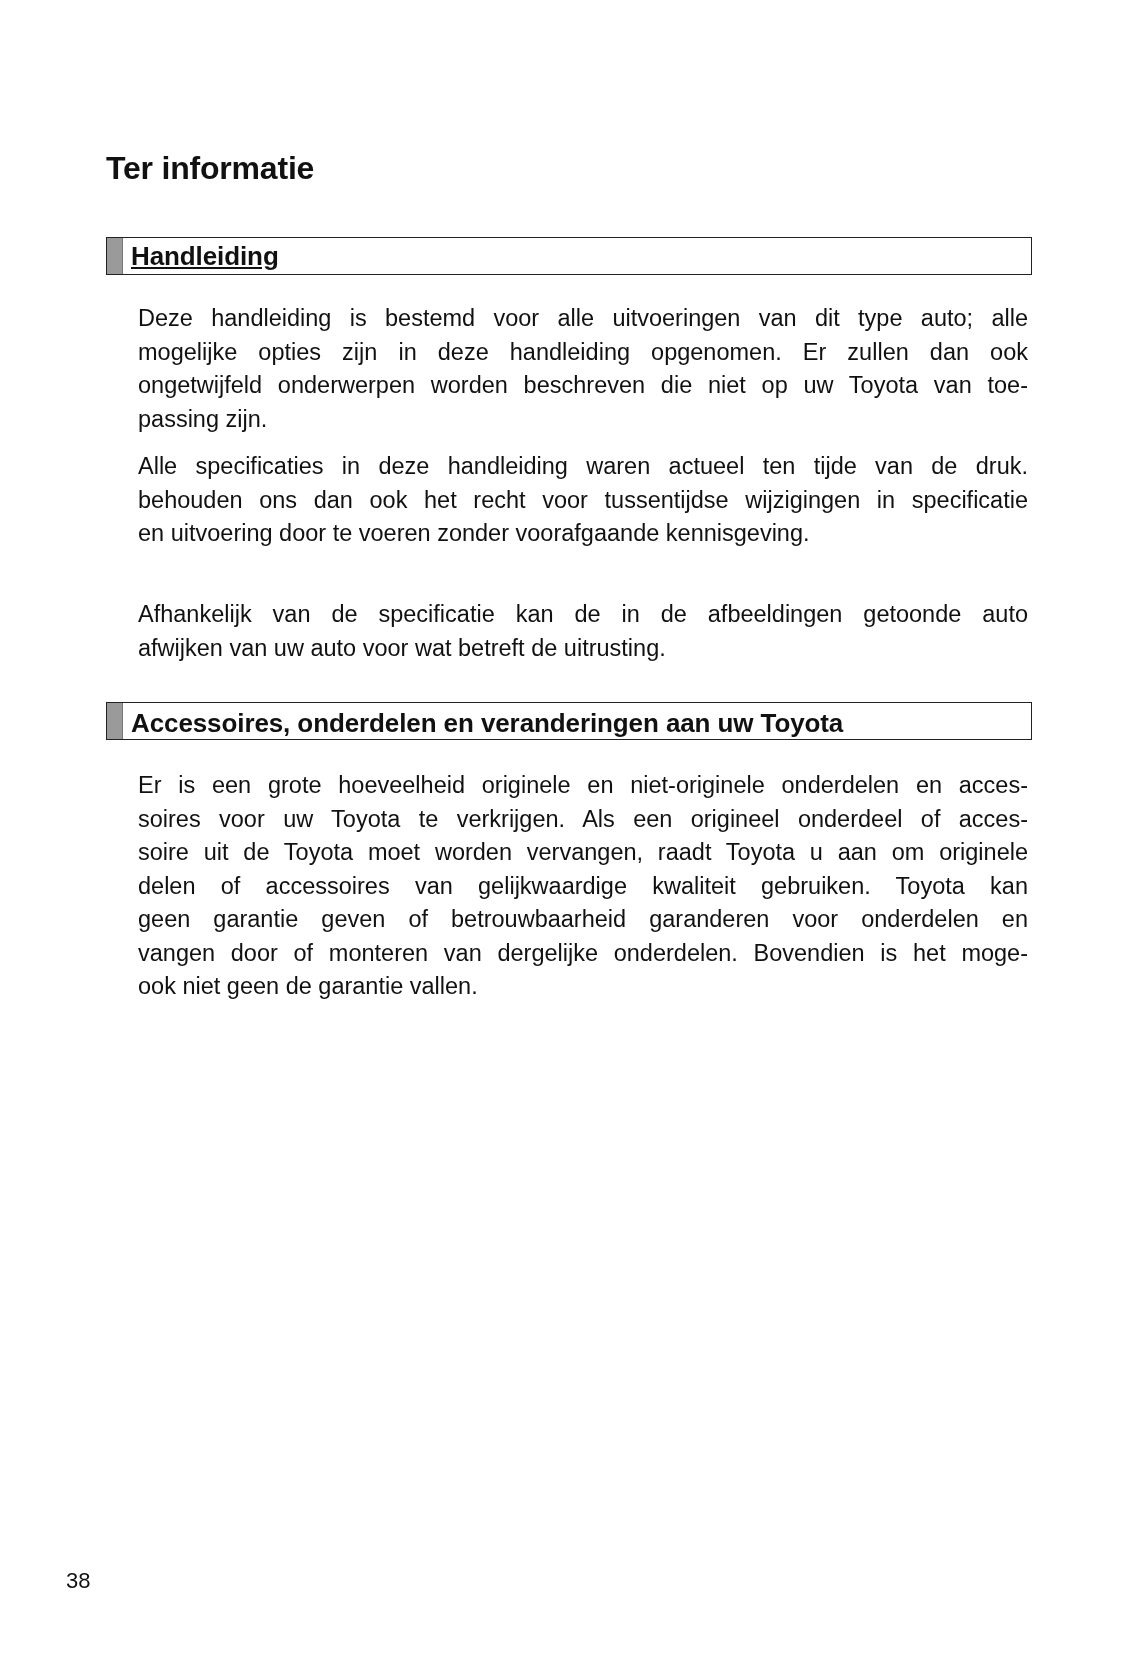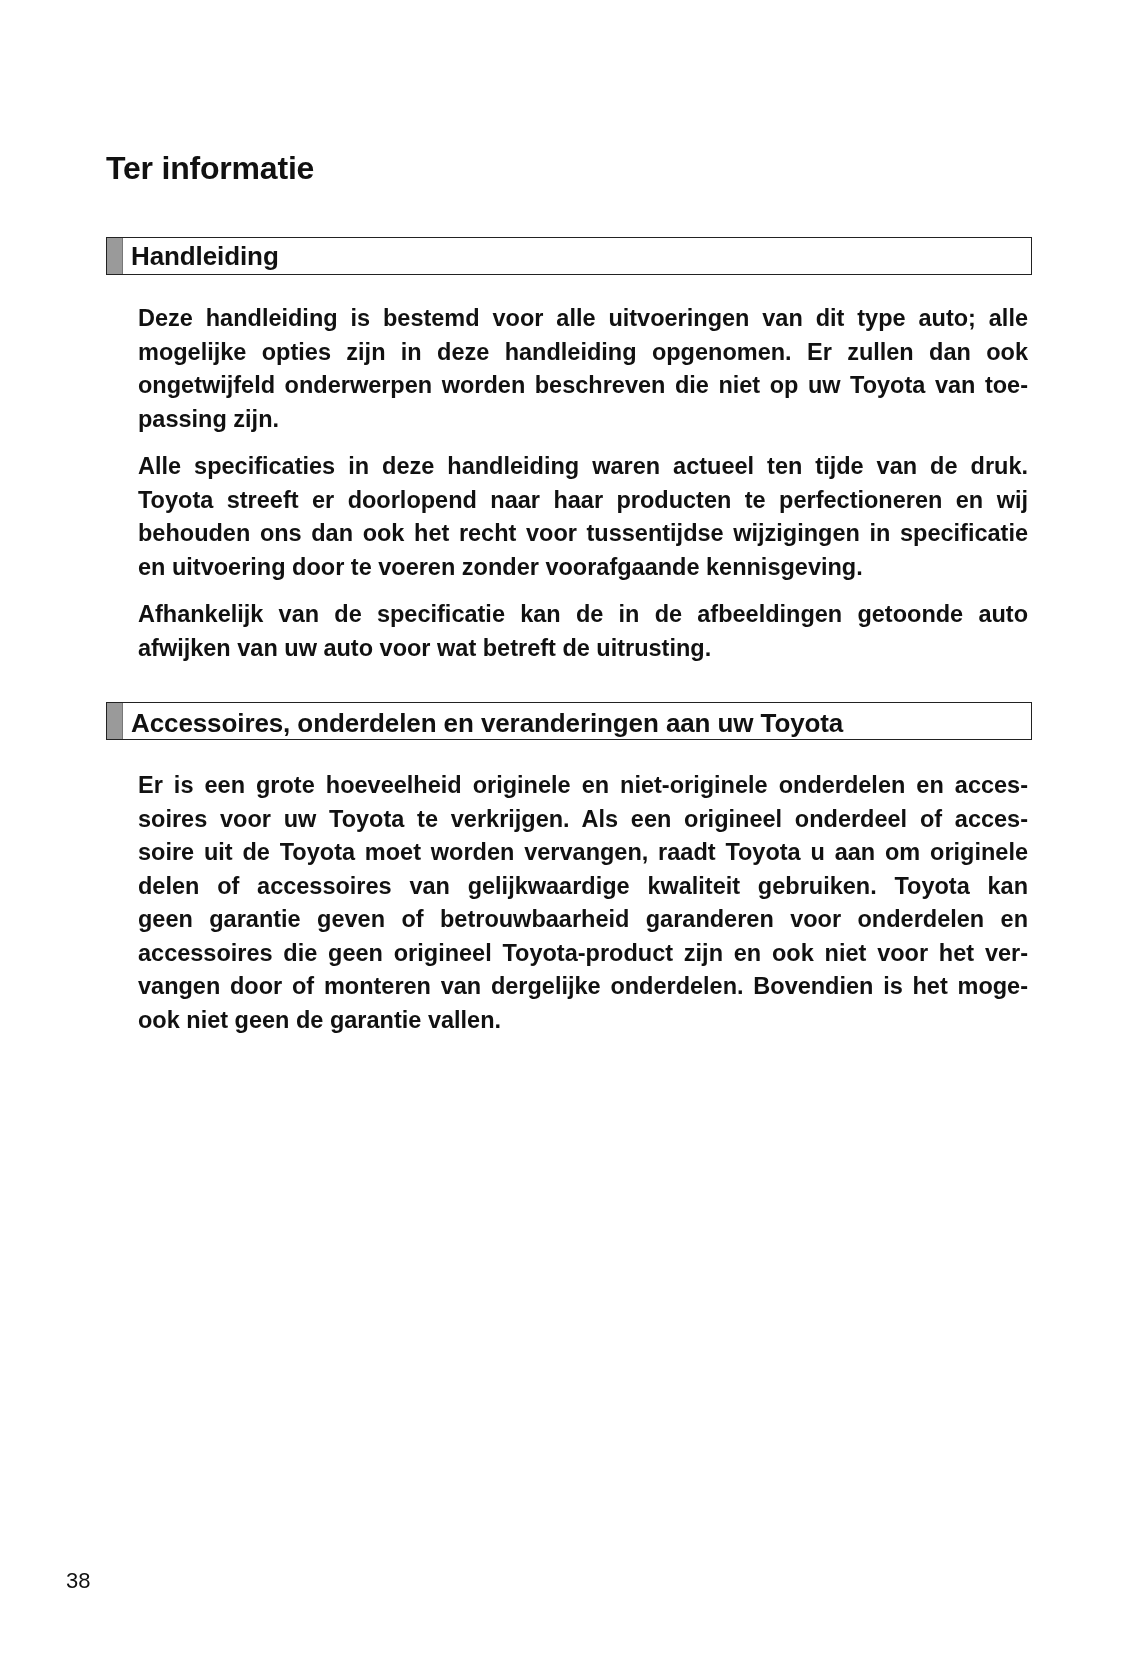--- a/index.html
+++ b/index.html
@@ -4,62 +4,60 @@
   <style>
     html, body { margin: 0; padding: 0; background: #ffffff; }
     body { width: 1142px; height: 1654px; position: relative; overflow: hidden;
       font-family: "Liberation Sans", sans-serif; color: #111; }
     .title { position: absolute; left: 106px; top: 150px; font-size: 32px; font-weight: bold; margin: 0; letter-spacing: -0.2px; }
     .section-box { position: absolute; left: 106px; width: 926px; height: 38px; border: 1.5px solid #222;
       box-sizing: border-box; display: flex; align-items: center; }
     .section-box .bar { width: 15px; height: 100%; background: #9a9a9a; border-right: 1px solid #777; flex: none; }
     .section-box .label { font-size: 26px; font-weight: bold; padding-left: 8px; white-space: nowrap; letter-spacing: -0.1px; }
     .para { position: absolute; left: 138px; width: 890px; font-size: 23.5px; line-height: 33.5px; }
-    .line { display: block; text-align: justify; text-align-last: justify; white-space: nowrap; height: 33.5px; font-weight: bold; }
+    .line { display: block; text-align: justify; text-align-last: justify; white-space: nowrap; height: 33.5px; }
     .line.last { text-align-last: left; }
     .pageno { position: absolute; left: 66px; top: 1568px; font-size: 22px; }
   </style>
 </head>
 <body>
 
 <h1 class="title">Ter informatie</h1>
 
-<div class="section-box" style="top:237px;">
+<div class="section-box" style="top:237px;text-decoration:underline;">
   <div class="bar"></div>
   <div class="label">Handleiding</div>
 </div>
 
 <div class="para" style="top:302px;">
   <span class="line">Deze handleiding is bestemd voor alle uitvoeringen van dit type auto; alle</span>
   <span class="line">mogelijke opties zijn in deze handleiding opgenomen. Er zullen dan ook</span>
   <span class="line">ongetwijfeld onderwerpen worden beschreven die niet op uw Toyota van toe-</span>
   <span class="line last">passing zijn.</span>
 </div>
 
 <div class="para" style="top:450px;">
   <span class="line">Alle specificaties in deze handleiding waren actueel ten tijde van de druk.</span>
-  <span class="line">Toyota streeft er doorlopend naar haar producten te perfectioneren en wij</span>
   <span class="line">behouden ons dan ook het recht voor tussentijdse wijzigingen in specificatie</span>
   <span class="line last">en uitvoering door te voeren zonder voorafgaande kennisgeving.</span>
 </div>
 
 <div class="para" style="top:598px;">
   <span class="line">Afhankelijk van de specificatie kan de in de afbeeldingen getoonde auto</span>
   <span class="line last">afwijken van uw auto voor wat betreft de uitrusting.</span>
 </div>
 
 <div class="section-box" style="top:702px;align-items:flex-end;">
   <div class="bar"></div>
   <div class="label">Accessoires, onderdelen en veranderingen aan uw Toyota</div>
 </div>
 
 <div class="para" style="top:769px;">
   <span class="line">Er is een grote hoeveelheid originele en niet-originele onderdelen en acces-</span>
   <span class="line">soires voor uw Toyota te verkrijgen. Als een origineel onderdeel of acces-</span>
   <span class="line">soire uit de Toyota moet worden vervangen, raadt Toyota u aan om originele</span>
   <span class="line">delen of accessoires van gelijkwaardige kwaliteit gebruiken. Toyota kan</span>
   <span class="line">geen garantie geven of betrouwbaarheid garanderen voor onderdelen en</span>
-  <span class="line">accessoires die geen origineel Toyota-product zijn en ook niet voor het ver-</span>
   <span class="line">vangen door of monteren van dergelijke onderdelen. Bovendien is het moge-</span>
   <span class="line last">ook niet geen de garantie vallen.</span>
 </div>
 
 <div class="pageno">38</div>
 
 </body></html>

